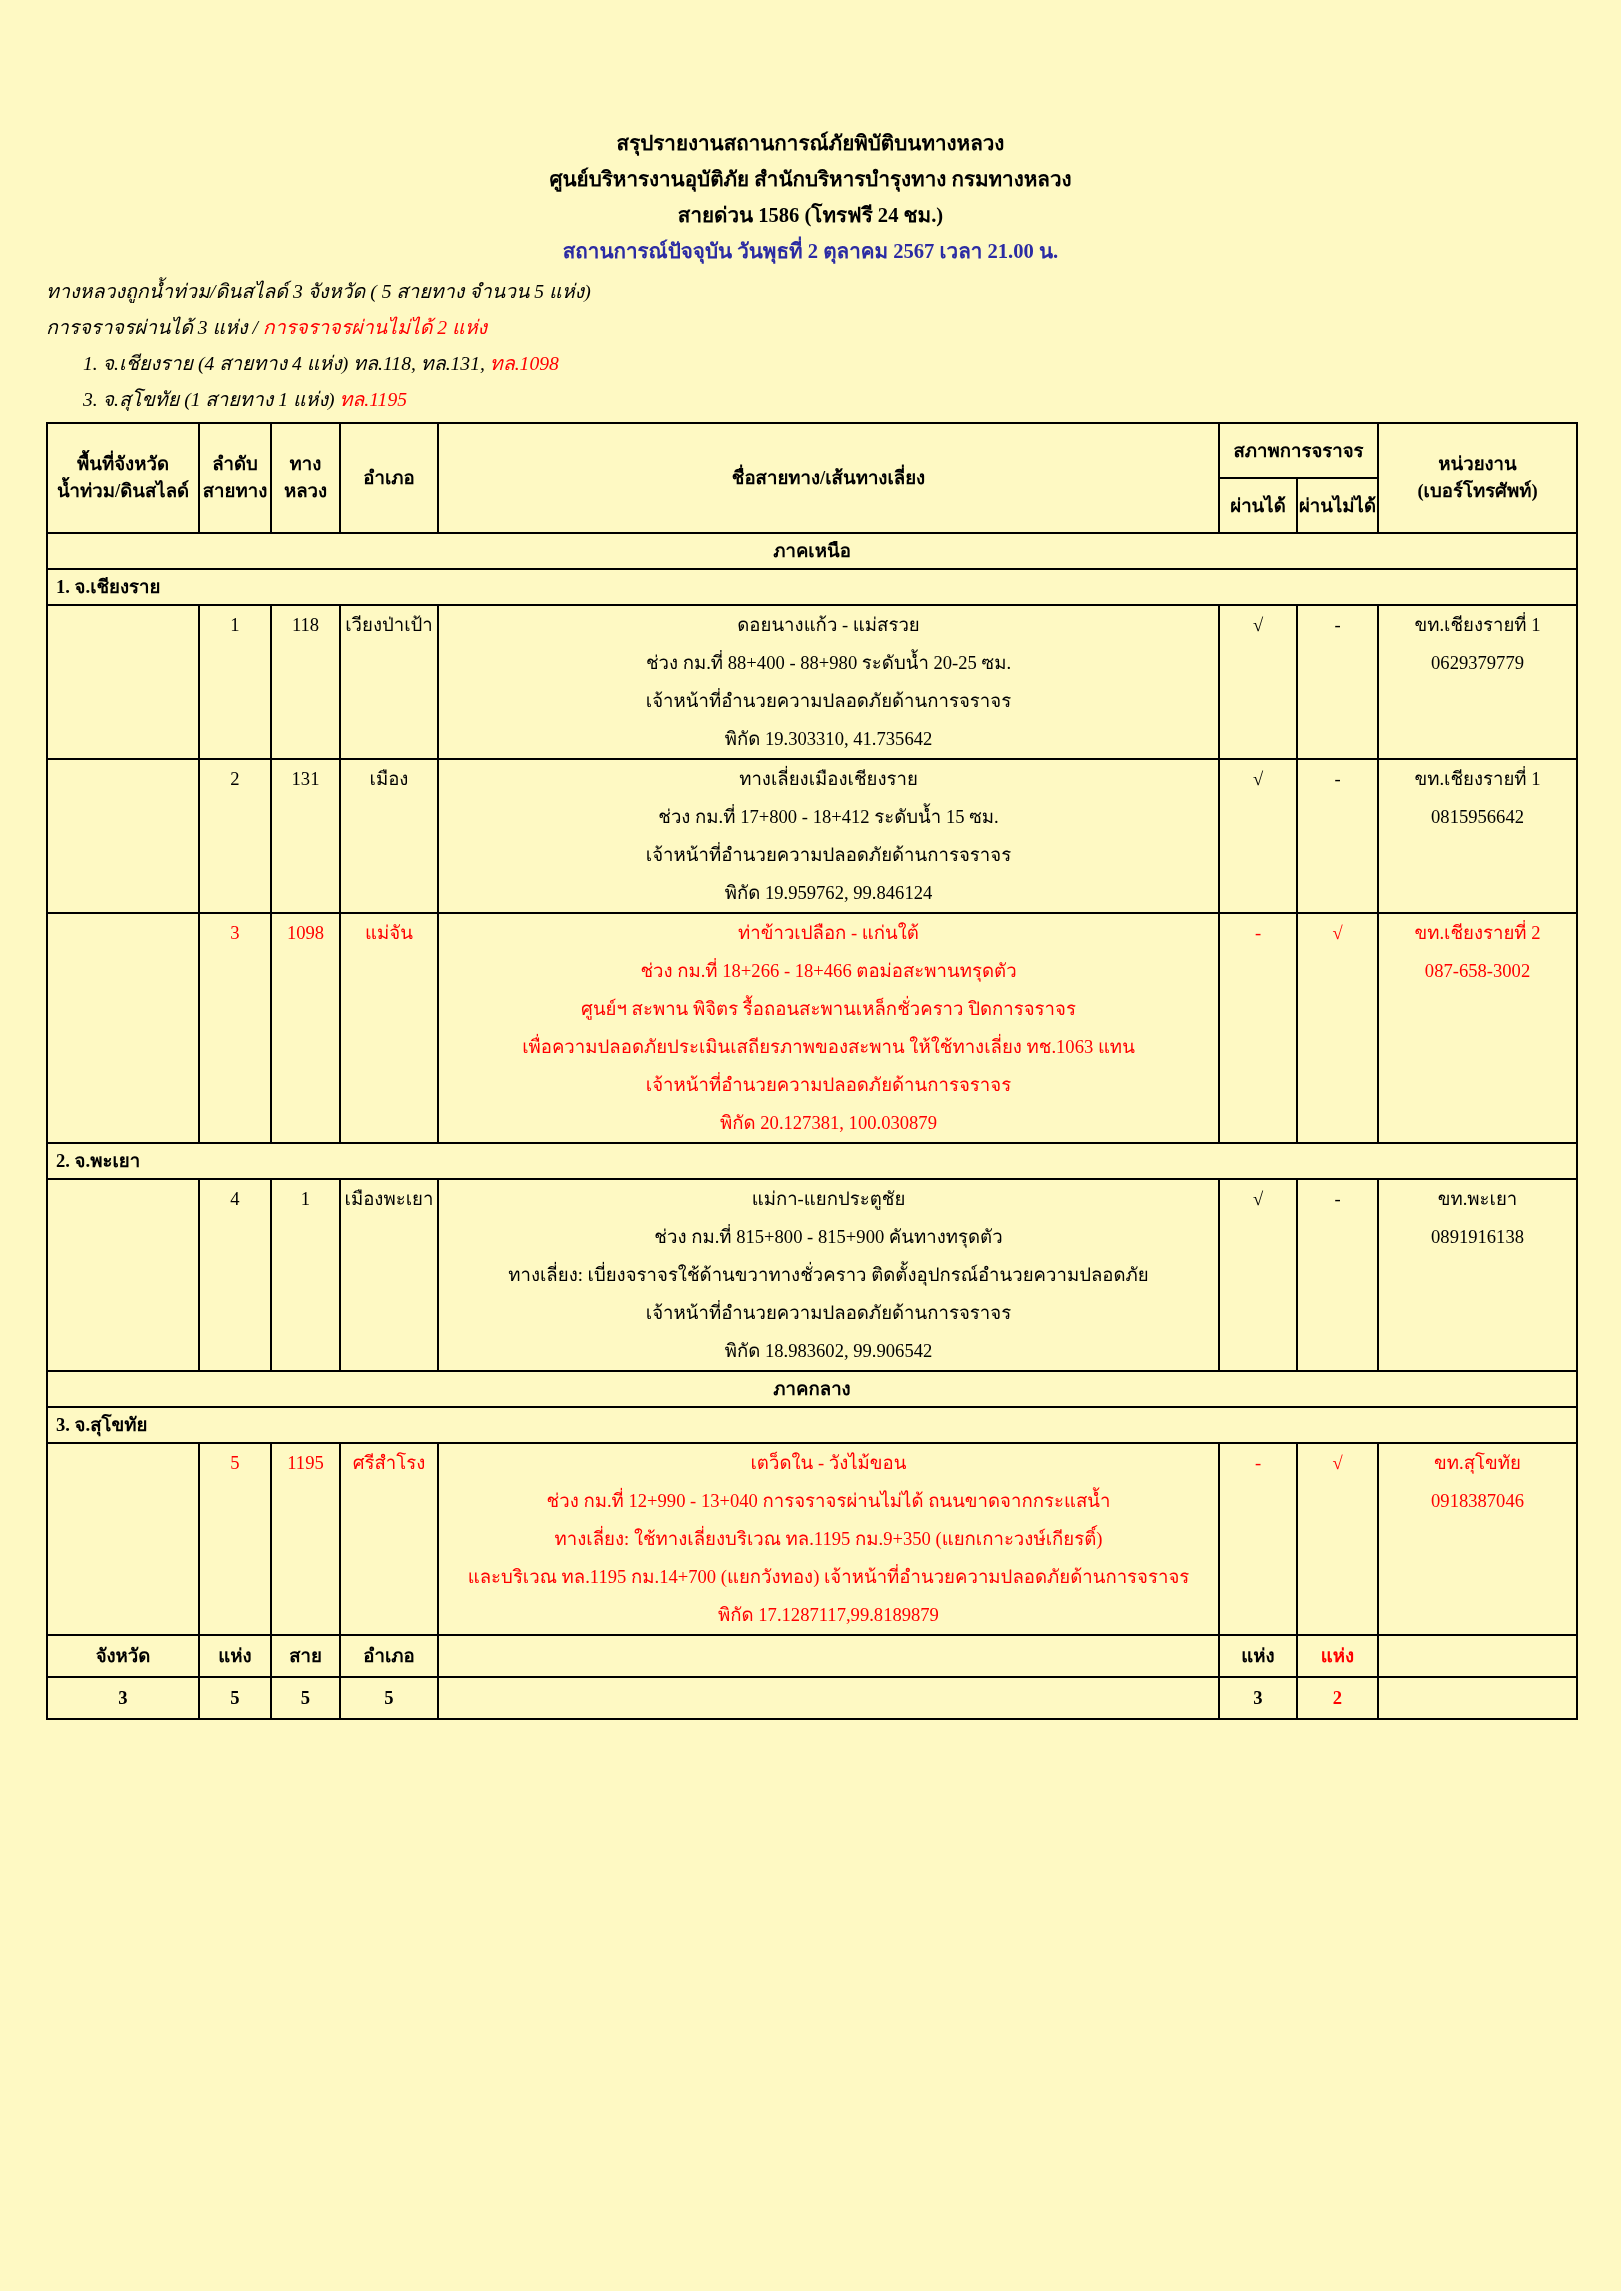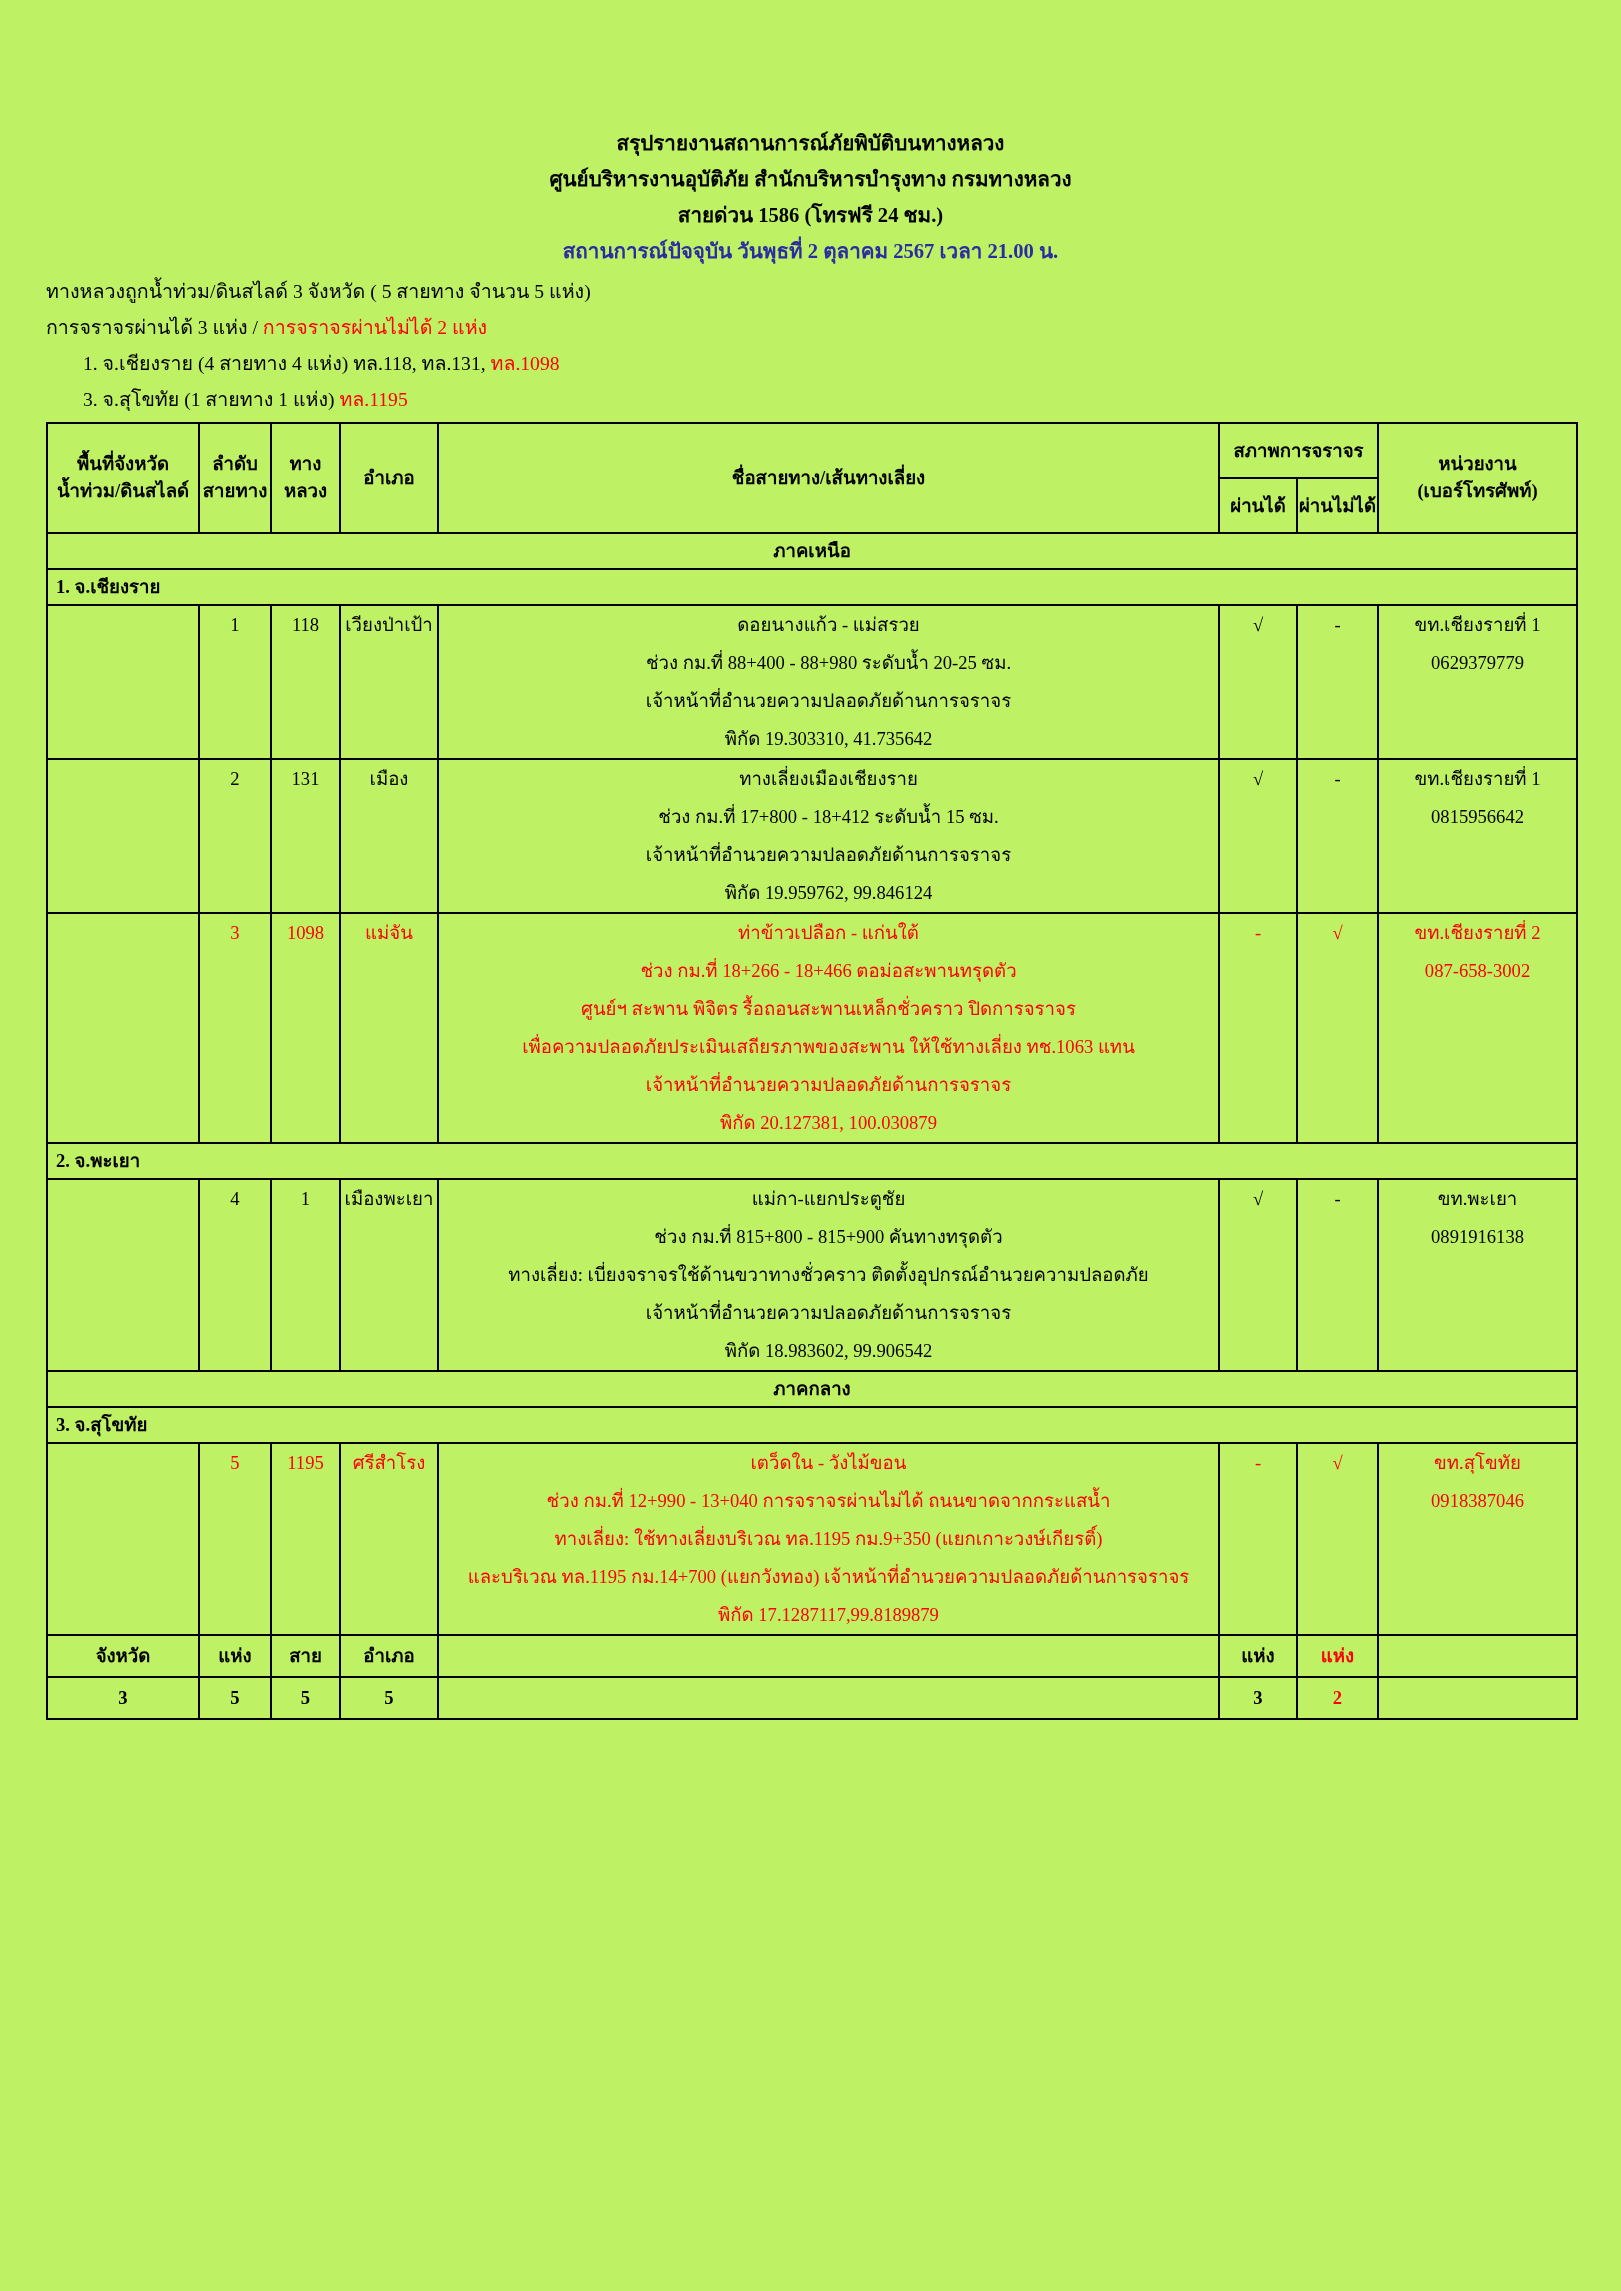--- a/index.html
+++ b/index.html
@@ -1,26 +1,26 @@
 <!DOCTYPE html>
 <html lang="th"><head>
 <meta charset="utf-8">
 <style>
   html,body { margin:0; padding:0; background:#ffffff; }
   .page {
-    width:1621px; height:2292px; background:#bef264;
+    width:1621px; height:2292px; background:#fef9c3;
     font-family:"Liberation Serif", serif; color:#000000;
     position:relative; overflow:hidden;
   }
   .titles { padding-top:125px; text-align:center; font-weight:bold; font-size:20.6px; }
   .titles > div { line-height:36px; }
   .date-line { color:#2b2ba3; }
   .red { color:#ff0000; }
 
-  .intro { margin:4.9px 0 0 46px; font-size:19.6px; }
+  .intro { margin:4.9px 0 0 46px; font-size:19.6px;font-style:italic; }
   .intro > div { line-height:36px; }
   .intro .indent { margin-left:37px; }
 
   table.report {
     border-collapse:collapse; table-layout:fixed;
     margin:3.9px 0 0 46px; width:1530px;
     border:2.9px solid #000;
     font-size:18.6px;
   }
   .report th, .report td { border:2px solid #000; padding:0; }

